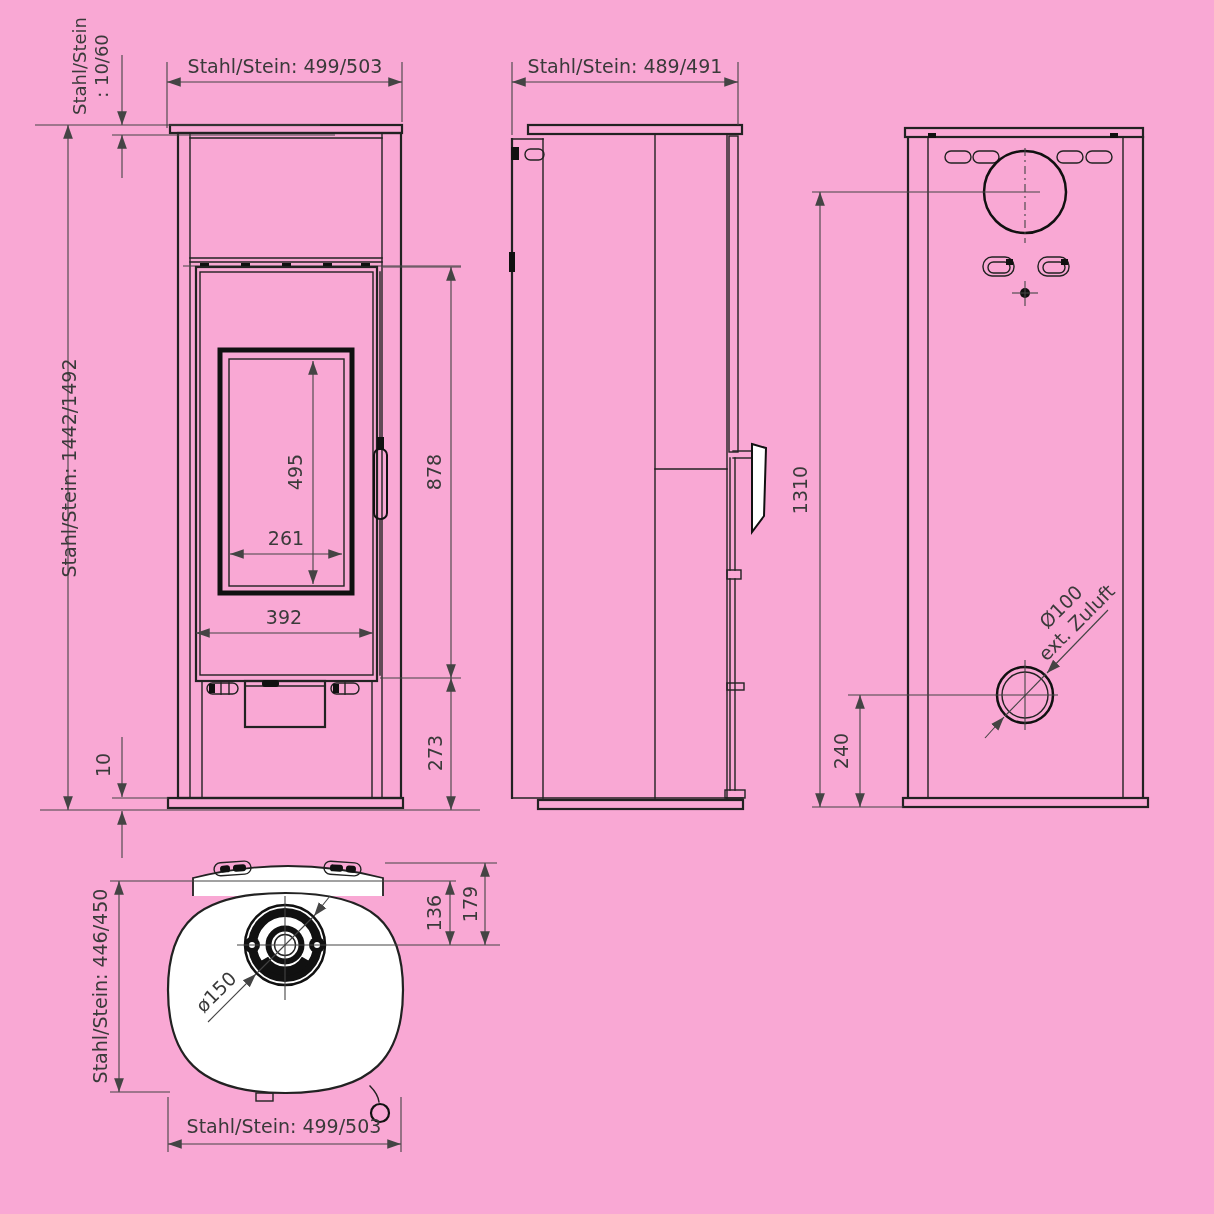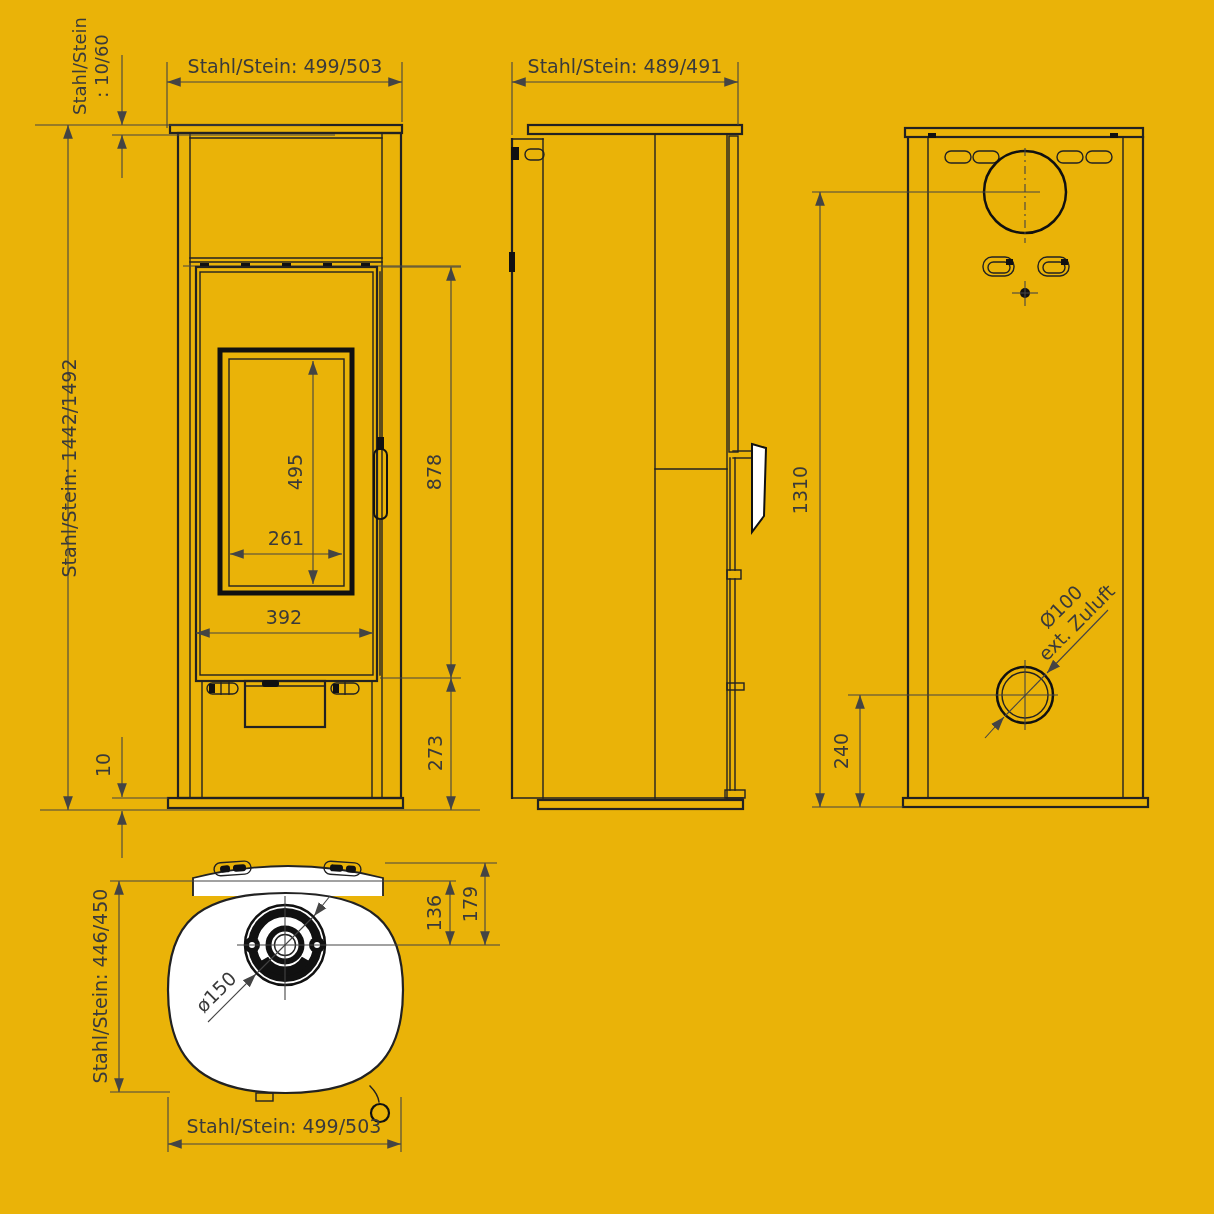--- a/index.html
+++ b/index.html
@@ -1,16 +1,16 @@
 <!DOCTYPE html>
 <html><head>
 <meta charset="utf-8">
 <style>
   html,body{margin:0;padding:0;background:#ffffff;}
-  .page{width:1214px;height:1214px;position:relative;background:#eab308;}
+  .page{width:1214px;height:1214px;position:relative;background:#f9a8d4;}
   svg{display:block;}
   text{font-family:"DejaVu Sans",sans-serif;font-size:19px;fill:#3a3a3a;}
   .sm{font-size:18px;}
   .ol{stroke:#222;stroke-width:2.2;fill:none;stroke-linecap:square;}
   .ol1{stroke:#222;stroke-width:1.4;fill:none;stroke-linecap:square;}
   .thk{stroke:#111;fill:none;}
   .dim{stroke:#444;stroke-width:1.1;fill:none;}
   .blk{fill:#111;stroke:none;}
   .wht{fill:#fff;}
 </style>

